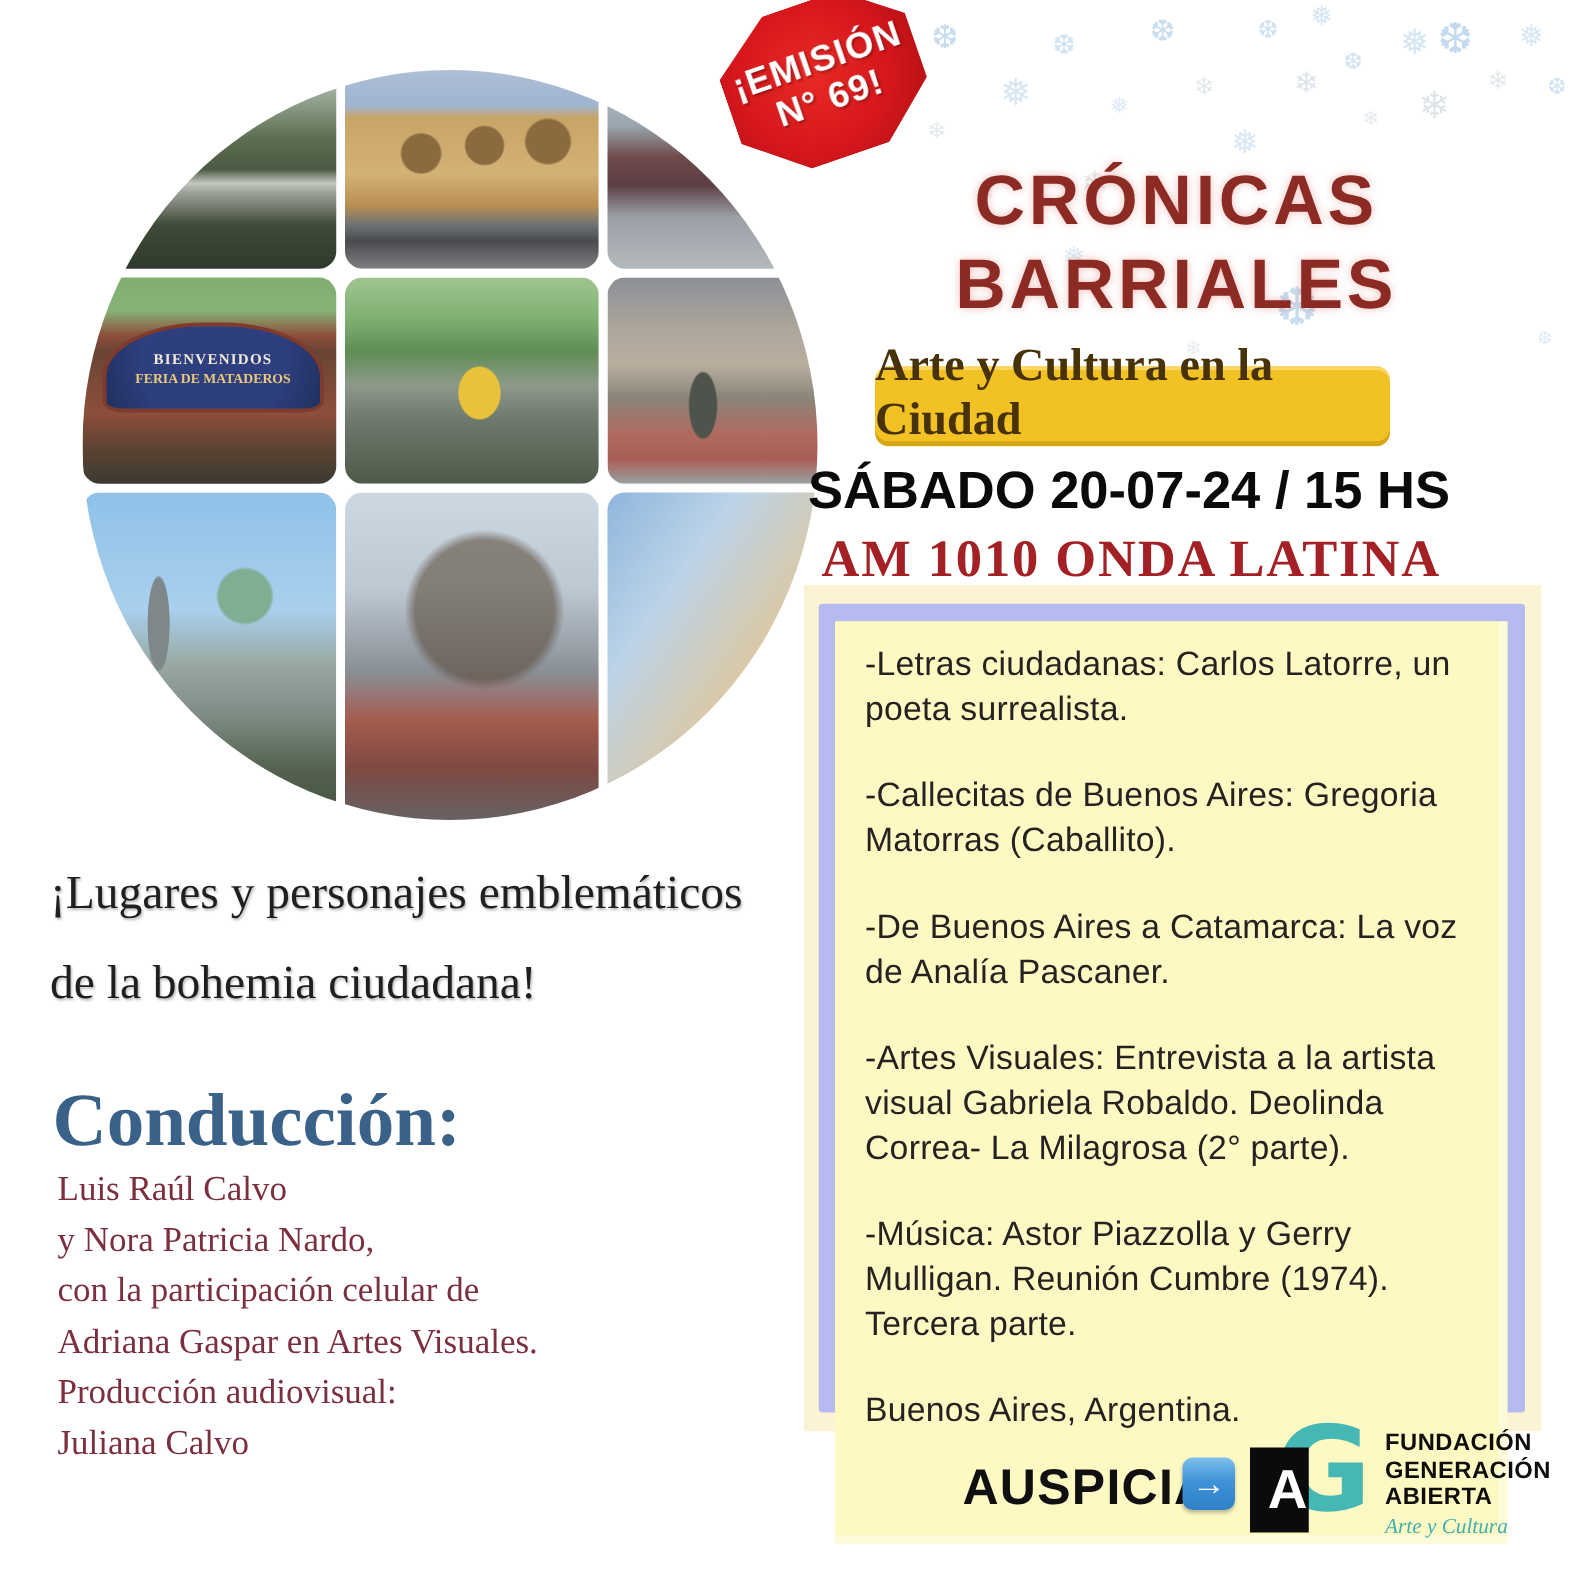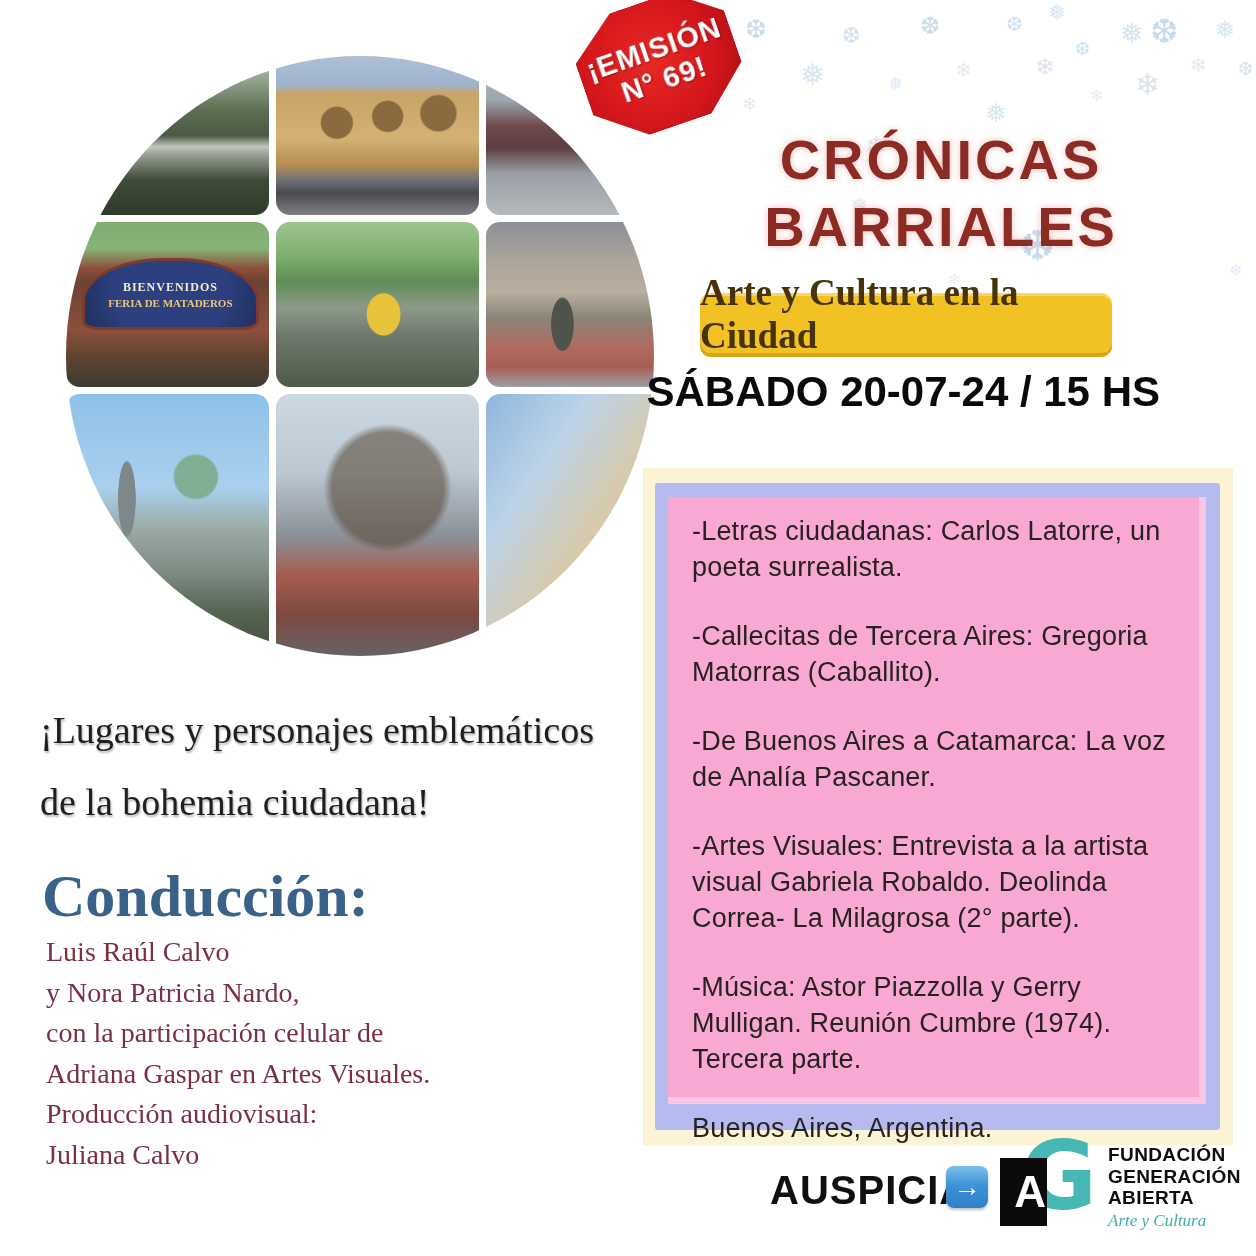--- a/index.html
+++ b/index.html
@@ -68,27 +68,27 @@
     display:flex;align-items:flex-end;justify-content:center;}
   #subtitle-box span{font-family:"Liberation Serif",serif;font-size:37px;color:#47320a;font-weight:600;}
   #date-line{left:640px;top:368px;width:520px;text-align:right;font-weight:bold;
     font-size:42px;color:#0a0a0a;letter-spacing:0;}
   #station-line{left:640px;top:424px;width:530px;text-align:center;font-family:"Liberation Serif",serif;
     font-weight:bold;font-size:42px;color:#a32025;letter-spacing:1.5px;}
 
   
   #panel-cream{left:643px;top:468px;width:590px;height:677px;background:#fcf2d4;}
   #panel-lavender{left:655px;top:483px;width:565px;height:647px;background:#b6bbef;border-radius:3px;}
-  #panel-pink{left:668px;top:497px;width:538px;height:607px;background:#f9a8d4;
+  #panel-pink{left:668px;top:497px;width:538px;height:738px;background:#fef9c3;
     box-shadow:inset -7px -7px 0 rgba(255,255,255,.35);
     padding:16px 22px 0 24px;box-sizing:border-box;}
   .program-item{font-size:27px;line-height:36px;color:#272222;margin-bottom:33px;letter-spacing:.2px;}
 
   
-  #tagline{left:40px;top:694px;width:630px;font-family:"Liberation Serif",serif;font-size:38px;
+  #tagline{left:40px;top:678px;width:630px;font-family:"Liberation Serif",serif;font-size:38px;
     color:#1f1f1f;line-height:72px;text-shadow:1px 2px 2px rgba(70,70,70,.4);}
   #credits-heading{left:42px;top:862px;font-family:"Liberation Serif",serif;font-weight:bold;
     font-size:60px;color:#3a6288;}
   #credits-lines{left:46px;top:936px;width:420px;}
   .credit-line{font-family:"Liberation Serif",serif;font-size:28px;color:#7c303f;height:40.5px;}
 
   
   #app-promo{left:418px;top:985px;width:215px;text-align:center;}
   .promo-line{display:block;margin:0 auto;line-height:34px;}
   .promo-line span{background:#d9f1ed;padding:0 7px;font-weight:bold;font-size:30px;color:#0c0c0c;}
@@ -171,26 +171,27 @@
   <div id="title" class="abs">
     <div>CRÓNICAS</div>
     <div>BARRIALES</div>
   </div>
 
   <div id="subtitle-box" class="abs">
     <span>Arte y Cultura en la Ciudad</span>
   </div>
 
   <div id="date-line" class="abs">SÁBADO 20-07-24 / 15 HS</div>
+  <div id="station-line" class="abs">AM 1010 ONDA LATINA</div>
 
   <div id="panel-cream" class="abs"></div>
   <div id="panel-lavender" class="abs"></div>
   <div id="panel-pink" class="abs">
       <div class="program-item">-Letras ciudadanas: Carlos Latorre, un poeta surrealista.</div>
-      <div class="program-item">-Callecitas de Tercera Aires: Gregoria Matorras (Caballito).</div>
+      <div class="program-item">-Callecitas de Buenos Aires: Gregoria Matorras (Caballito).</div>
       <div class="program-item">-De Buenos Aires a Catamarca: La voz de Analía Pascaner.</div>
       <div class="program-item">-Artes Visuales: Entrevista a la artista visual Gabriela Robaldo. Deolinda Correa- La Milagrosa (2° parte).</div>
       <div class="program-item">-Música: Astor Piazzolla y Gerry Mulligan. Reunión Cumbre (1974). Tercera parte.</div>
       <div class="program-item">Buenos Aires, Argentina.</div>
     </div>
 
   <div id="tagline" class="abs">
     <div>¡Lugares y personajes emblemáticos</div>
     <div>de la bohemia ciudadana!</div>
   </div>

